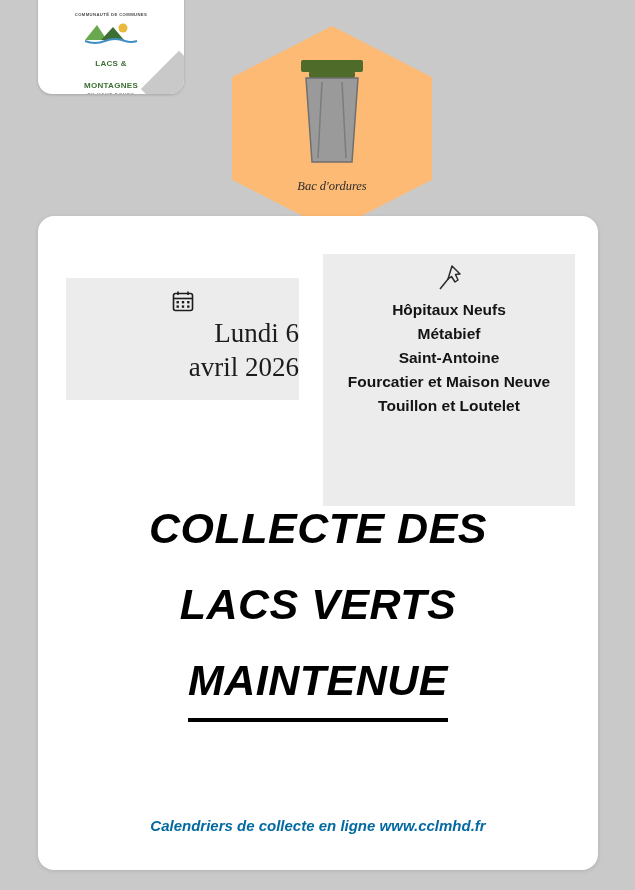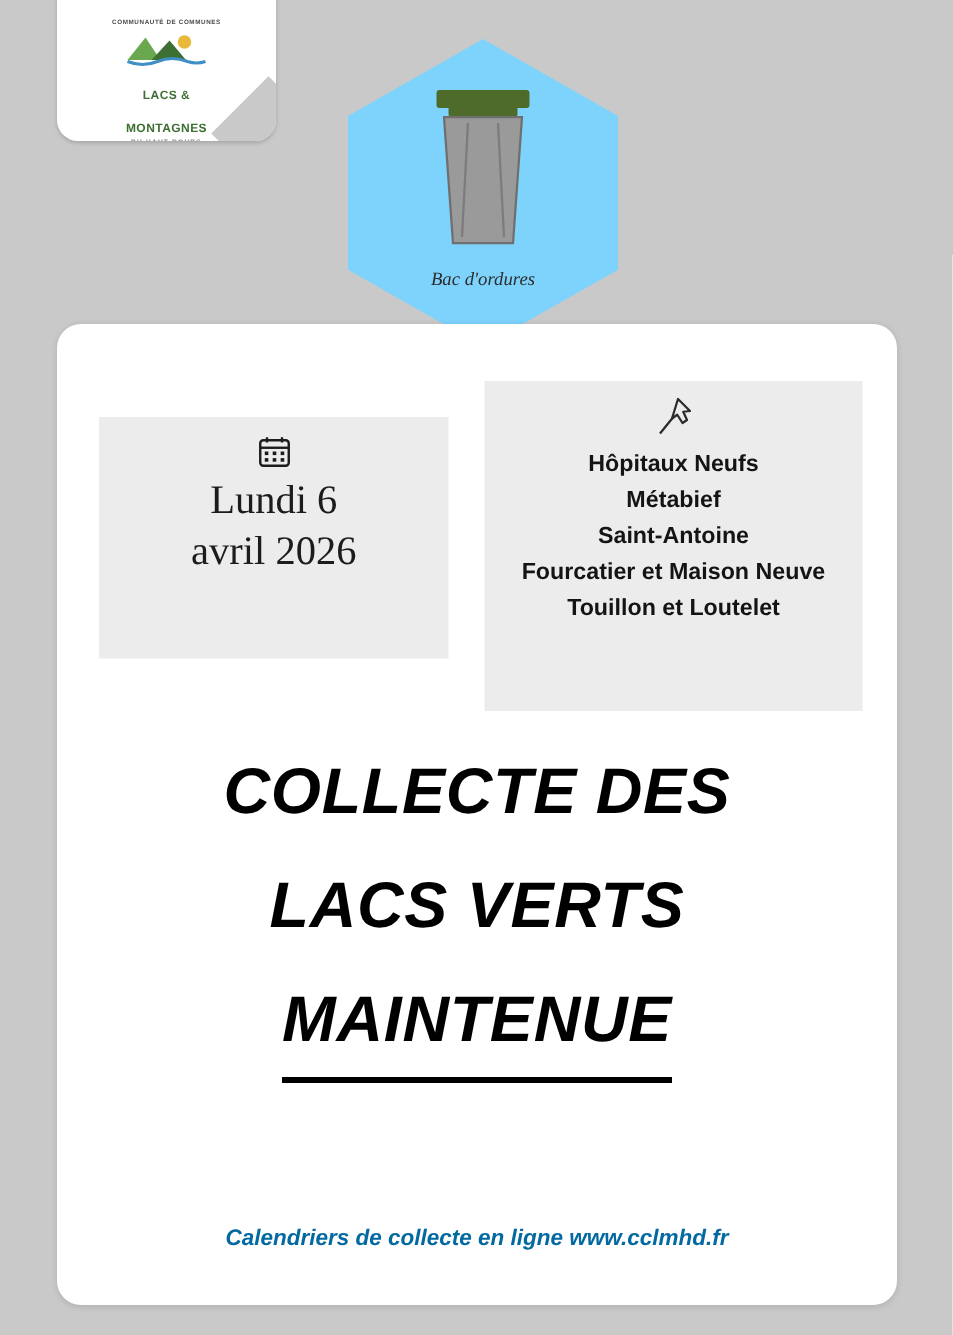--- a/index.html
+++ b/index.html
@@ -70,23 +70,23 @@
     color: #7a7a7a;
     letter-spacing: 0.8px;
     margin-top: 2px;
   }
 
   
   .bin-hex {
     position: absolute;
     left: 232px;
     top: 26px;
-    width: 180px;
+    width: 200px;
     height: 205px;
-    background: #7dd3fc;
+    background: #fdba74;
     -webkit-clip-path: polygon(50% 0%, 100% 25%, 100% 75%, 50% 100%, 0% 75%, 0% 25%);
     clip-path: polygon(50% 0%, 100% 25%, 100% 75%, 50% 100%, 0% 75%, 0% 25%);
   }
   .bin-graphic {
     position: absolute;
     left: 50%;
     top: 32px;
     transform: translateX(-50%);
     width: 96px;
     height: 106px;
@@ -114,44 +114,44 @@
     border-radius: 16px;
     box-shadow: 0 1px 4px rgba(0,0,0,0.12);
   }
 
   
   .date-box {
     position: absolute;
     left: 28px;
     top: 62px;
     width: 233px;
-    height: 161px;
+    height: 122px;
     background: #ececec;
-    text-align: center;
+    text-align: right;
   }
   .cal-icon {
     margin: 12px auto 4px;
     width: 22px;
     height: 22px;
     position: relative;
   }
   .date-text {
     font-family: "Liberation Serif", serif;
     font-size: 27px;
     color: #1c1c1c;
     line-height: 34px;
   }
 
   
   .towns-box {
     position: absolute;
     left: 285px;
     top: 38px;
     width: 252px;
-    height: 220px;
+    height: 252px;
     background: #ececec;
     text-align: center;
   }
   .pin-icon {
     margin: 10px auto 6px;
     width: 28px;
     height: 28px;
     position: relative;
   }
   .town {

